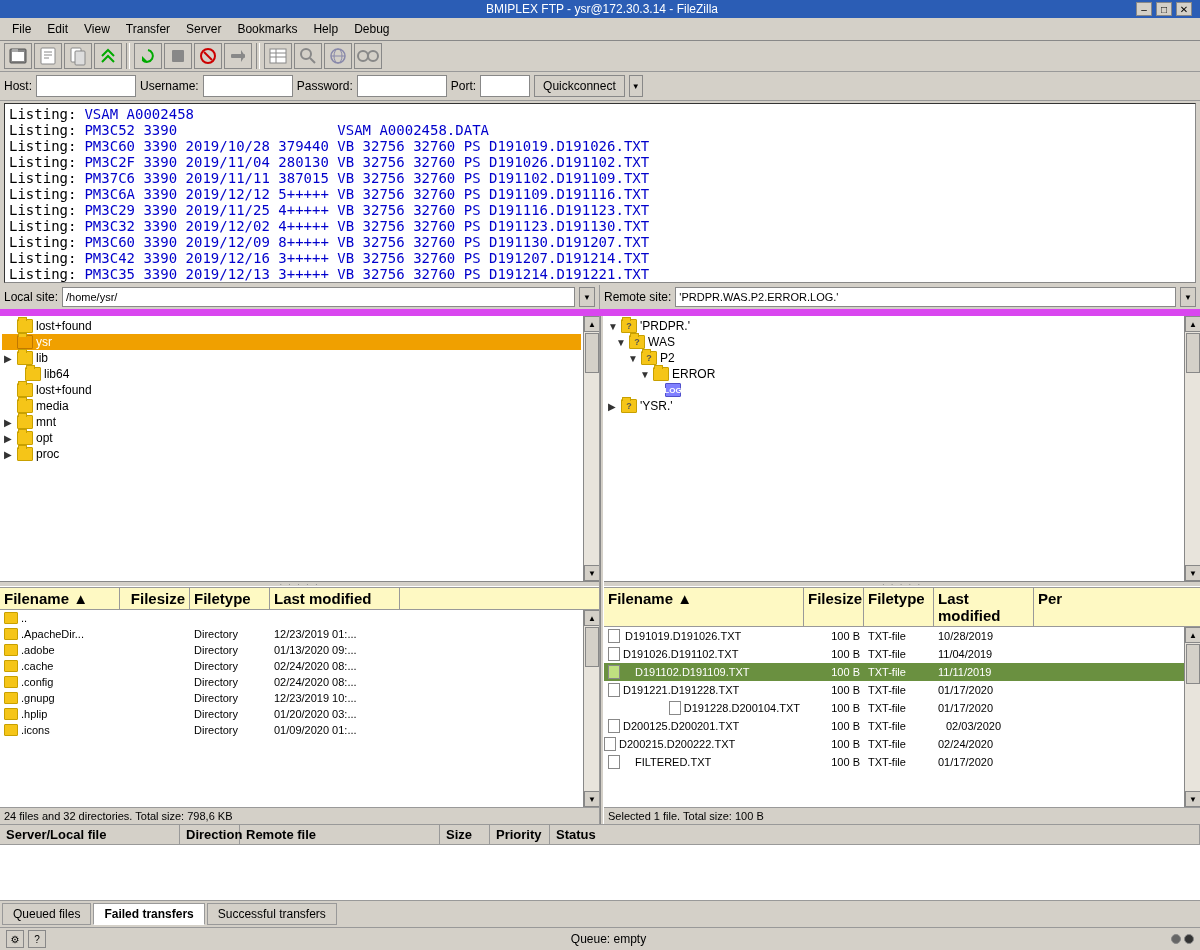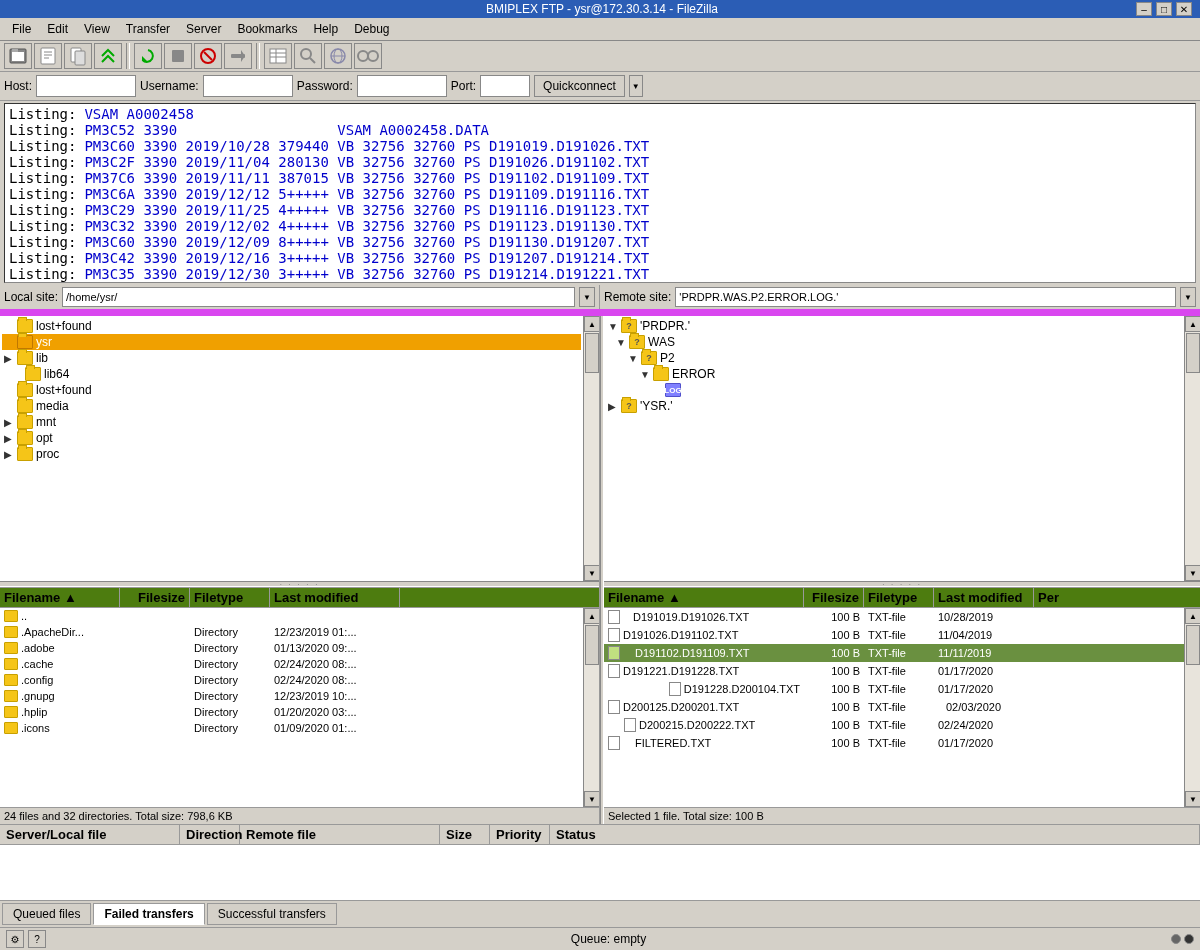--- a/index.html
+++ b/index.html
@@ -265,23 +265,23 @@
 
     
     .filelist-area {
       display: flex;
       flex-direction: column;
       border-top: 1px solid #999;
       background: white;
     }
     .filelist-header {
       display: flex;
-      background: #4d7c0f;
+      background: #fef9c3;
       border-bottom: 1px solid #999;
-      font-size: 13px;
+      font-size: 15px;
       font-weight: bold;
     }
     .col-filename { width: 120px; padding: 2px 4px; border-right: 1px solid #999; cursor: pointer; }
     .col-filesize { width: 70px; padding: 2px 4px; border-right: 1px solid #999; text-align: right; }
     .col-filetype { width: 80px; padding: 2px 4px; border-right: 1px solid #999; }
     .col-lastmod { width: 130px; padding: 2px 4px; border-right: 1px solid #999; }
 
     .filelist-rows {
       flex: 1;
       overflow: hidden;
@@ -636,21 +636,21 @@
   <div class="log-line">
     <span class="log-label">Listing:</span>
     <span class="log-content">PM3C60 3390  2019/12/09  8+++++  VB  32756  32760  PS  D191130.D191207.TXT</span>
   </div>
   <div class="log-line">
     <span class="log-label">Listing:</span>
     <span class="log-content">PM3C42 3390  2019/12/16  3+++++  VB  32756  32760  PS  D191207.D191214.TXT</span>
   </div>
   <div class="log-line">
     <span class="log-label">Listing:</span>
-    <span class="log-content">PM3C35 3390  2019/12/30  3+++++  VB  32756  32760  PS  D191214.D191221.TXT</span>
+    <span class="log-content">PM3C35 3390  2019/12/13  3+++++  VB  32756  32760  PS  D191214.D191221.TXT</span>
   </div>
 </div>
 
 <div class="site-bars">
   <div class="site-bar local">
     <span class="site-bar-label">Local site:</span>
     <input class="site-bar-input" type="text" value="/home/ysr/" style="">
     <div class="site-bar-dropdown">▼</div>
   </div>
   <div class="site-bar remote">
@@ -879,21 +879,21 @@
       <div class="filelist-header">
         <div style="width:200px; padding:2px 4px; border-right:1px solid #999; cursor:pointer;">Filename ▲</div>
         <div style="width:60px; padding:2px 4px; border-right:1px solid #999; text-align:right;">Filesize</div>
         <div style="width:70px; padding:2px 4px; border-right:1px solid #999;">Filetype</div>
         <div style="width:100px; padding:2px 4px; border-right:1px solid #999;">Last modified</div>
         <div style="width:40px; padding:2px 4px;">Per</div>
       </div>
       <div class="filelist-rows" style="display:flex; overflow:hidden;">
         <div style="flex:1; overflow-y:auto;">
           <div class="file-row">
-            <div style="display:flex;align-items:center;gap:13px;width:200px;padding:1px 4px;overflow:hidden;">
+            <div style="display:flex;align-items:center;gap:5px;width:200px;padding:1px 4px;overflow:hidden;">
               <div class="file-icon-file"></div>
               <span>D191019.D191026.TXT</span>
             </div>
             <div style="width:60px;padding:1px 4px;text-align:right;">100 B</div>
             <div style="width:70px;padding:1px 4px;">TXT-file</div>
             <div style="width:100px;padding:1px 4px;">10/28/2019</div>
             <div style="width:40px;padding:1px 4px;"></div>
           </div>
           <div class="file-row">
             <div style="display:flex;align-items:center;gap:3px;width:200px;padding:1px 4px;overflow:hidden;">
@@ -939,21 +939,21 @@
             <div style="display:flex;align-items:center;gap:3px;width:200px;padding:1px 4px;overflow:hidden;">
               <div class="file-icon-file"></div>
               <span>D200125.D200201.TXT</span>
             </div>
             <div style="width:60px;padding:1px 4px;text-align:right;">100 B</div>
             <div style="width:70px;padding:1px 4px;">TXT-file</div>
             <div style="width:100px;padding:1px 4px;margin-left:8px;">02/03/2020</div>
             <div style="width:40px;padding:1px 4px;"></div>
           </div>
           <div class="file-row">
-            <div style="display:flex;align-items:center;gap:3px;width:200px;padding:1px 20px;overflow:hidden;">
+            <div style="display:flex;align-items:center;gap:3px;width:200px;padding:1px 0;overflow:hidden;">
               <div class="file-icon-file"></div>
               <span>D200215.D200222.TXT</span>
             </div>
             <div style="width:60px;padding:1px 4px;text-align:right;">100 B</div>
             <div style="width:70px;padding:1px 4px;">TXT-file</div>
             <div style="width:100px;padding:1px 4px;">02/24/2020</div>
             <div style="width:40px;padding:1px 4px;"></div>
           </div>
           <div class="file-row">
             <div style="display:flex;align-items:center;gap:15px;width:200px;padding:1px 4px;overflow:hidden;">

